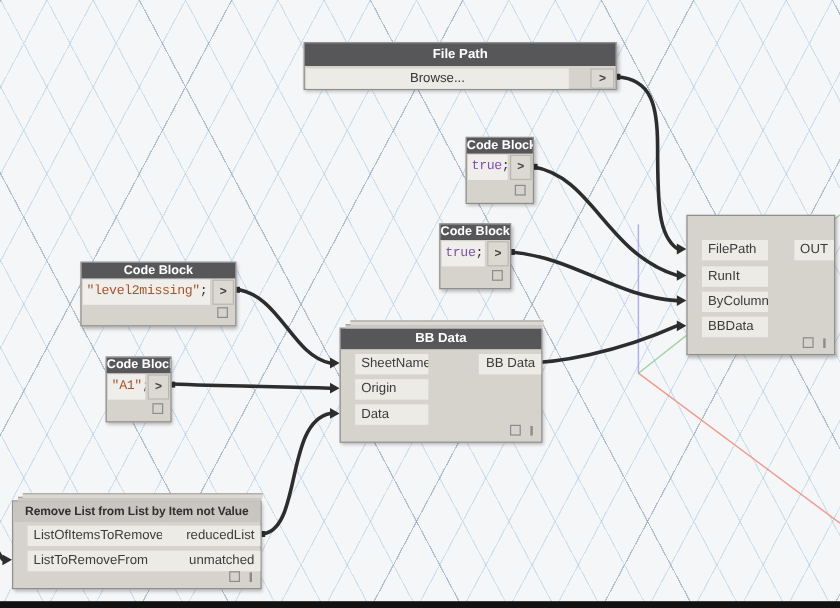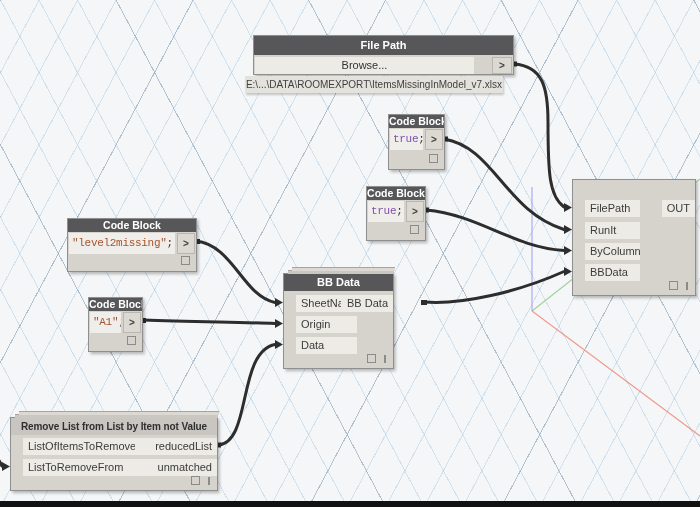--- a/index.html
+++ b/index.html
@@ -57,21 +57,21 @@
   .codecell .kw{color:var(--keyword,#7d4fb0);}
   .codecell .str{color:var(--string,#a5552d);}
   .codecell .sfx{color:#333;}
   .coderow .outcell{width:18px;line-height:19px;}
   .cb1{left:388px;top:114px;width:57px;height:56px;}
   .cb2{left:366px;top:186px;width:60px;height:55px;}
   .cbsheet{left:67px;top:218px;width:130px;height:54px;}
   .cborigin{left:88px;top:297px;width:55px;height:55px;}
 
   
-  .bbdata{left:283px;top:273px;width:111px;height:96px;}
+  .bbdata{left:283px;top:273px;width:169px;height:96px;}
   .bbdata .in{width:61px;box-sizing:border-box;}
   .bbdata .out{width:52px;box-sizing:border-box;}
 
   
   .wex{left:572px;top:179px;width:124px;height:117px;}
   .wex .in{width:55px;box-sizing:border-box;}
   .wex .out{width:33px;box-sizing:border-box;}
 
   
   .rem{left:10px;top:417px;width:208px;height:74px;}
@@ -124,21 +124,20 @@
     </g>
   </svg>
 
   <div class="node fp">
     <div class="hdr">File Path</div>
     <div class="browserow">
       <div class="browsebtn">Browse...</div>
       <div class="outcell">&gt;</div>
     </div>
   </div>
-  <div class="preview">E:\...\DATA\ROOMEXPORT\ItemsMissingInModel_v7.xlsx</div>
 
   <div class="node cb cb1">
     <div class="hdr">Code Block</div>
     <div class="coderow">
       <div class="codecell"><span class="kw">true</span><span class="sfx">;</span></div>
       <div class="outcell">&gt;</div>
     </div>
     <div class="chk"></div>
   </div>
 

